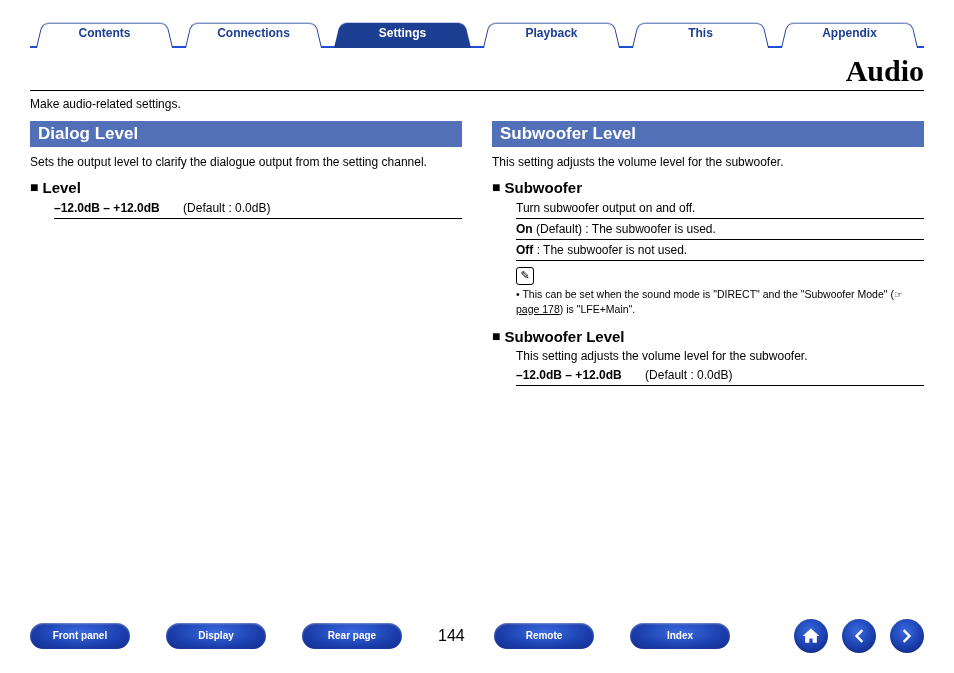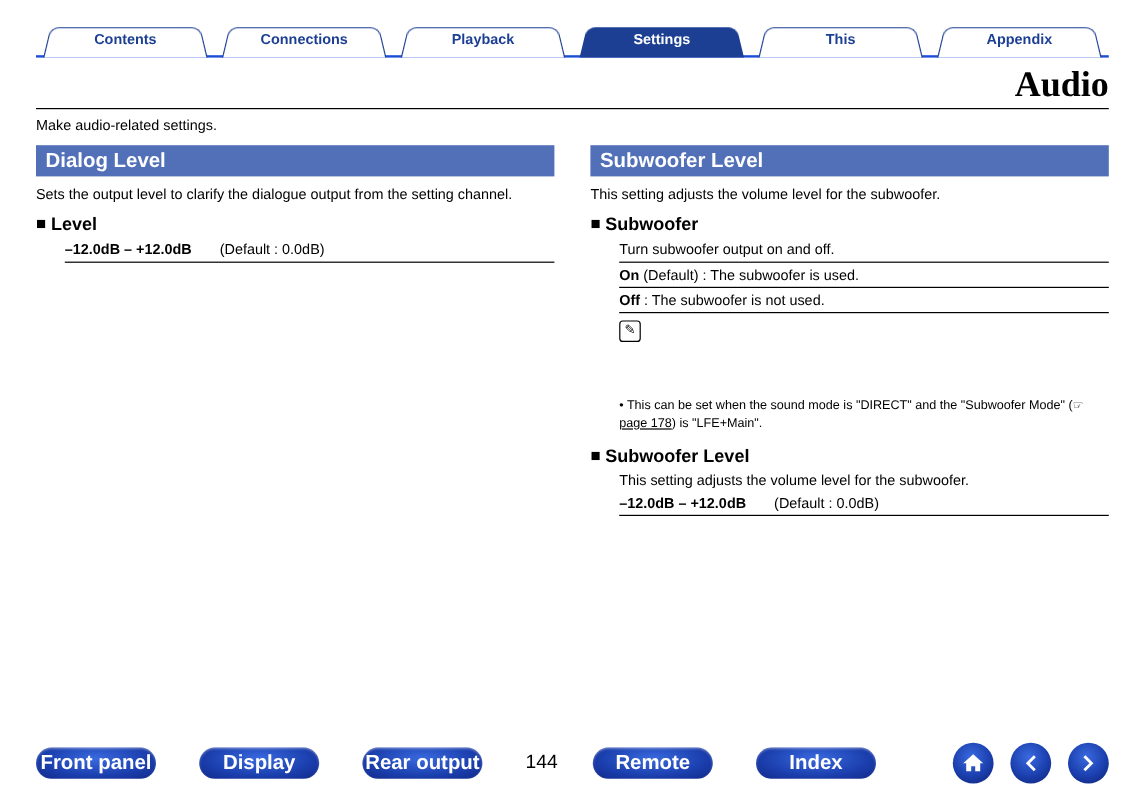--- a/index.html
+++ b/index.html
@@ -116,33 +116,32 @@
     border-radius:3px;
     text-align:center;
     font-size:11px;
     line-height:14px;
     margin:6px 0 2px 24px;
   }
   .note-text {
     font-size:10.5px;
     margin-left:24px;
     line-height:1.35;
-    margin-top:44px;
   }
   .note-text a { color:#000; text-decoration:underline; cursor:pointer; }
   .bottom-bar {
     position:absolute;
     left:30px; right:30px; bottom:20px;
     display:flex;
     align-items:center;
   }
   .pill {
     background: radial-gradient(ellipse at 50% 35%, #3a6adf 0%, #1b3fae 60%, #12298a 100%);
     color:#fff;
-    font-size:17px;
+    font-size:10px;
     font-weight:bold;
     border:none;
     border-radius:14px;
     height:26px;
     width:100px;
     text-align:center;
     line-height:26px;
     margin-right:36px;
     cursor:pointer;
     box-shadow: inset 0 1px 2px rgba(255,255,255,0.4);
@@ -168,22 +167,22 @@
   .ref-icon { font-size:10px; }
 </style>
 </head>
 <body>
 
 <div class="page">
 
   <div class="tab-row">
     <div class="tabitem"><span>Contents</span></div>
     <div class="tabitem"><span>Connections</span></div>
+    <div class="tabitem active"><span>Settings</span></div>
     <div class="tabitem"><span>Playback</span></div>
-    <div class="tabitem active"><span>Settings</span></div>
     <div class="tabitem"><span>This</span></div>
     <div class="tabitem"><span>Appendix</span></div>
   </div>
 
   <h1 class="page-title">Audio</h1>
   <div class="page-desc">Make audio-related settings.</div>
 
   <div class="columns">
 
     <div class="col">
@@ -230,21 +229,21 @@
         <div class="param-row">
           <span class="range">–12.0dB – +12.0dB</span><span class="default"> (Default : 0.0dB)</span>
         </div>
       </div>
     </div>
   </div>
 
   <div class="bottom-bar">
     <div class="pill">Front panel</div>
     <div class="pill">Display</div>
-    <div class="pill">Rear output</div>
+    <div class="pill">Rear page</div>
     <div class="page-number">144</div>
     <div class="pill">Remote</div>
     <div class="pill" style="margin-right:0">Index</div>
     <div class="spacer"></div>
     <div class="circle-btn">
       <svg viewBox="0 0 24 24">
           <path d="M12 3l10 9h-3v8h-5v-5h-4v5H5v-8H2z"></path>
         </svg>
     </div>
     <div class="circle-btn">

